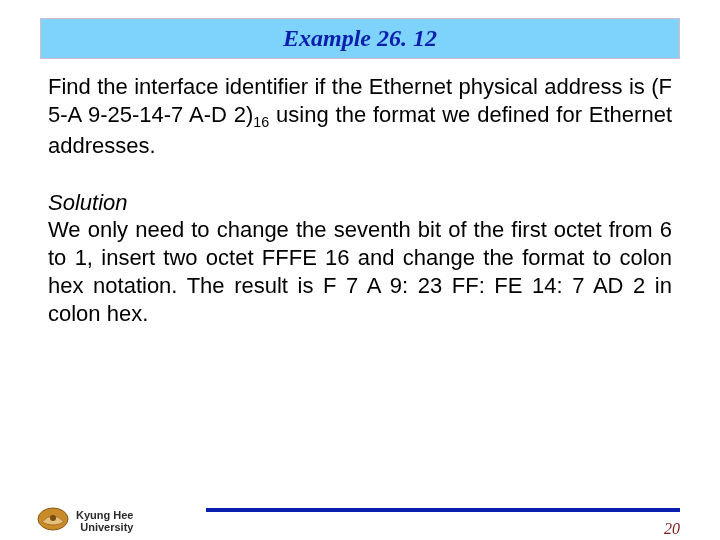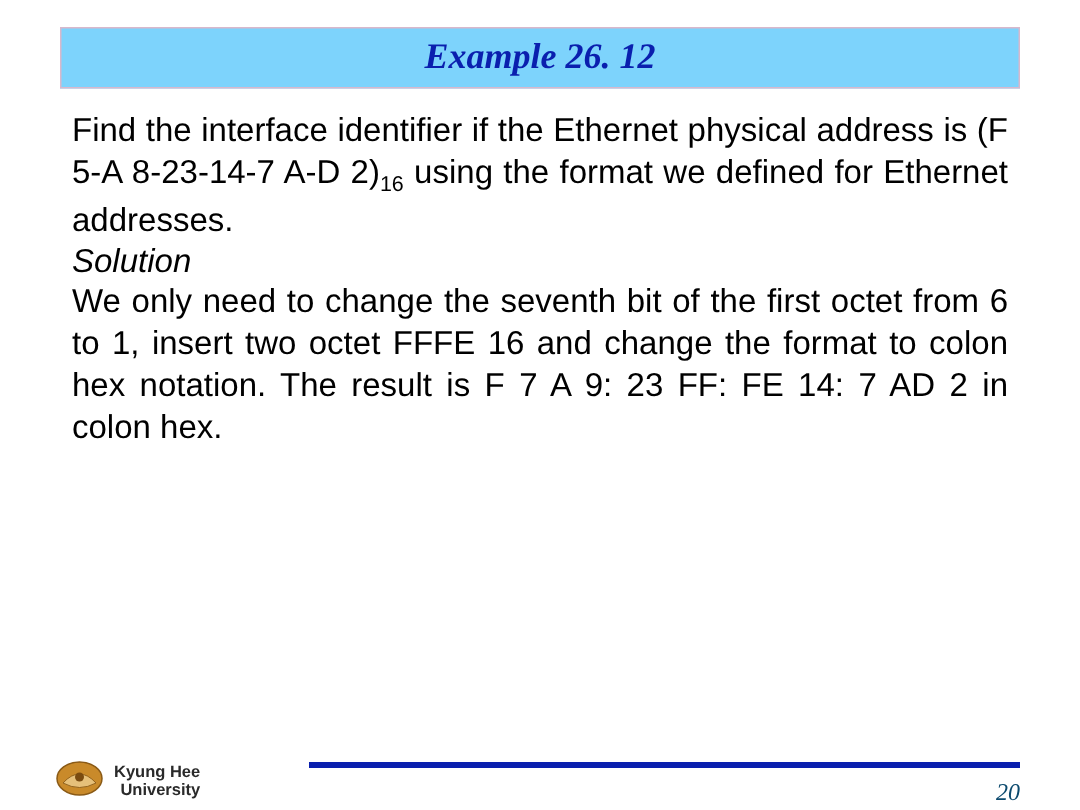--- a/index.html
+++ b/index.html
@@ -22,20 +22,21 @@
   .body {
     margin: 14px 48px 0 48px;
   }
   .para {
     font-size: 22px;
     line-height: 1.28;
     color: #000;
     text-align: justify;
   }
   .solution-label {
+    margin-top: 30px;
     font-style: italic;
     font-size: 22px;
     color: #000;
   }
   .sub { font-size: 0.65em; vertical-align: sub; }
   .footer {
     position: absolute;
     left: 36px;
     right: 40px;
     bottom: 20px;
@@ -61,37 +62,37 @@
     right: 0;
     bottom: 26px;
     height: 4px;
     background: #0a1fae;
   }
   .pagenum {
     position: absolute;
     right: 0;
     bottom: 0;
     font-size: 16px;
-    color: #0c4a6e;
+    color: #7f1d1d;
     font-family: "Times New Roman", Times, serif;
     font-style: italic;
   }
 </style>
 </head>
 <body>
 
 <div class="slide">
 
   <div class="title-bar">
     <span class="title-text">Example 26. 12</span>
   </div>
 
   <div class="body">
     <p class="para">
-      <span>Find the interface identifier if the Ethernet physical address is (F 5-A 8-23-14-7 A-D 2)</span><span class="sub">16</span><span> using the format we defined for Ethernet addresses.</span>
+      <span>Find the interface identifier if the Ethernet physical address is (F 5-A 9-25-14-7 A-D 2)</span><span class="sub">16</span><span> using the format we defined for Ethernet addresses.</span>
     </p>
 
     <p class="solution-label">Solution</p>
     <p class="para">We only need to change the seventh bit of the first octet from 6 to 1, insert two octet FFFE 16 and change the format to colon hex notation. The result is F 7 A 9: 23 FF: FE 14: 7 AD 2 in colon hex.</p>
   </div>
 
   <div class="footer">
     <svg class="logo" viewBox="0 0 34 26">
       <ellipse cx="17" cy="13" rx="15" ry="11" fill="#c98a2a" stroke="#8a5a16" stroke-width="1"></ellipse>
       <path d="M6 16 Q17 4 28 16 Q17 22 6 16 Z" fill="#e6c07a" stroke="#8a5a16" stroke-width="0.6"></path>

